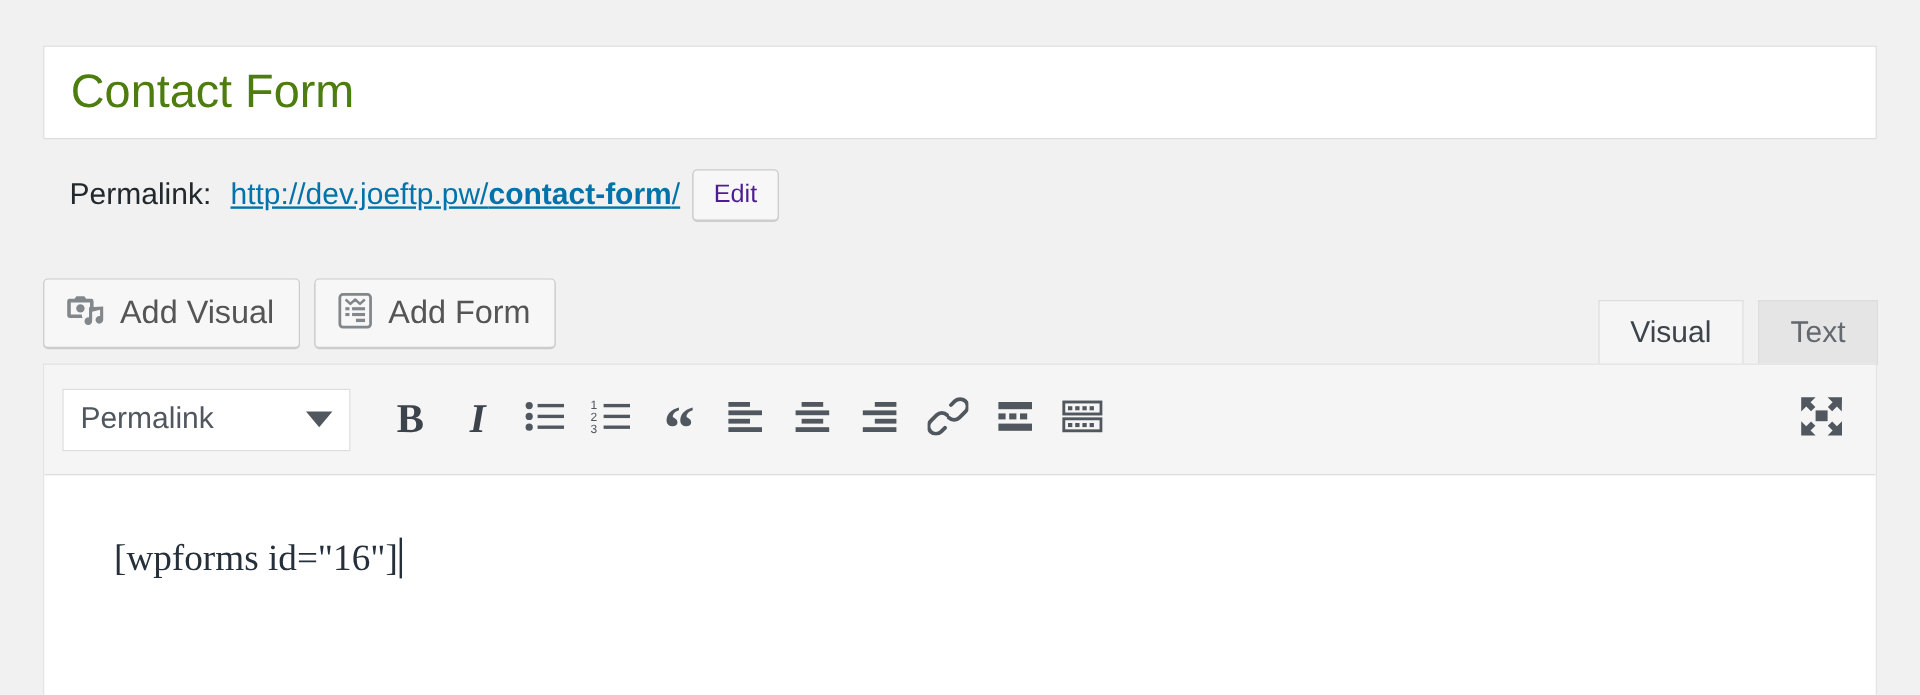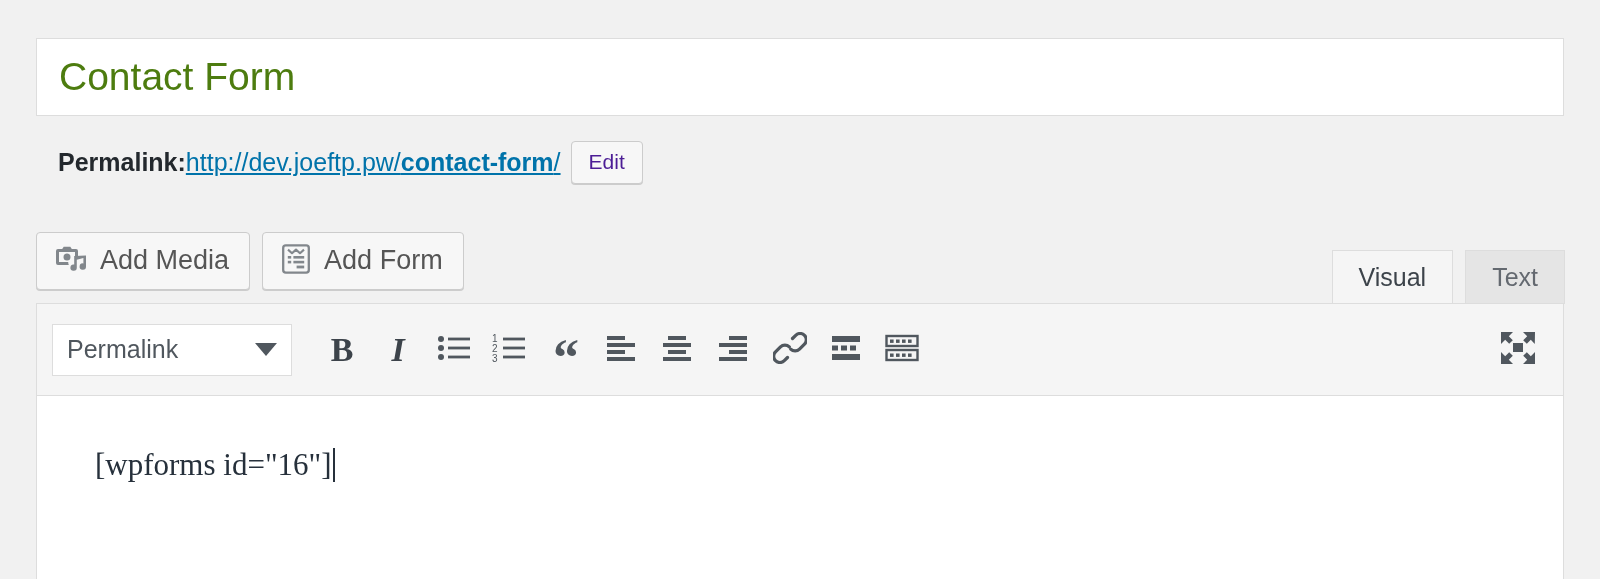--- a/index.html
+++ b/index.html
@@ -46,22 +46,22 @@
     position: absolute;
     left: 58px;
     top: 138px;
     height: 48px;
     display: flex;
     align-items: center;
   }
   .permalink-label {
     font-size: 25px;
     color: #23282d;
-    font-weight: 700;
-    margin-right: 0;
+    font-weight: 400;
+    margin-right: 16px;
     white-space: nowrap;
   }
   .permalink-link {
     font-size: 25px;
     color: #0073aa;
     text-decoration: underline;
     white-space: nowrap;
     cursor: pointer;
   }
   .permalink-slug {
@@ -262,21 +262,21 @@
 <div class="media-buttons">
 
   <button class="media-btn">
     <span class="media-icon">
       <svg width="34" height="32" viewBox="0 0 34 32" aria-hidden="true">
         <path fill="#82878c" d="M4 6h4.2l1.5-2.2h6.6L17.8 6H22a2 2 0 0 1 2 2v7.2a6.6 6.6 0 0 0-3-1.4V9H5v10h9.2c0 1.1.2 2.1.6 3H4a2 2 0 0 1-2-2V8a2 2 0 0 1 2-2z"></path>
         <circle cx="13" cy="14" r="3.5" fill="#82878c"></circle>
         <path fill="#82878c" d="M32 12.4v11.1a3.2 3.2 0 1 1-2.6-3.1v-5.3l-6.6 1.6v7.9a3.2 3.2 0 1 1-2.6-3.1v-8.4z"></path>
       </svg>
     </span>
-    <span class="label">Add Media</span>
+    <span class="label">Add Visual</span>
   </button>
 
   <button class="media-btn">
     <span class="media-icon">
       <svg width="32" height="32" viewBox="0 0 32 32" aria-hidden="true">
         <rect x="3.2" y="2.4" width="25.6" height="27.2" rx="2.6" fill="none" stroke="#82878c" stroke-width="2.3"></rect>
         <path d="M8 6.6l4 3.6 4-3.6 4 3.6 4-3.6" fill="none" stroke="#82878c" stroke-width="2.1" stroke-linejoin="round"></path>
         <rect x="7.8" y="13" width="3.4" height="2.6" fill="#82878c"></rect>
         <rect x="13.4" y="13" width="10.8" height="2.6" fill="#82878c"></rect>
         <rect x="7.8" y="17.8" width="3.4" height="2.6" fill="#82878c"></rect>

